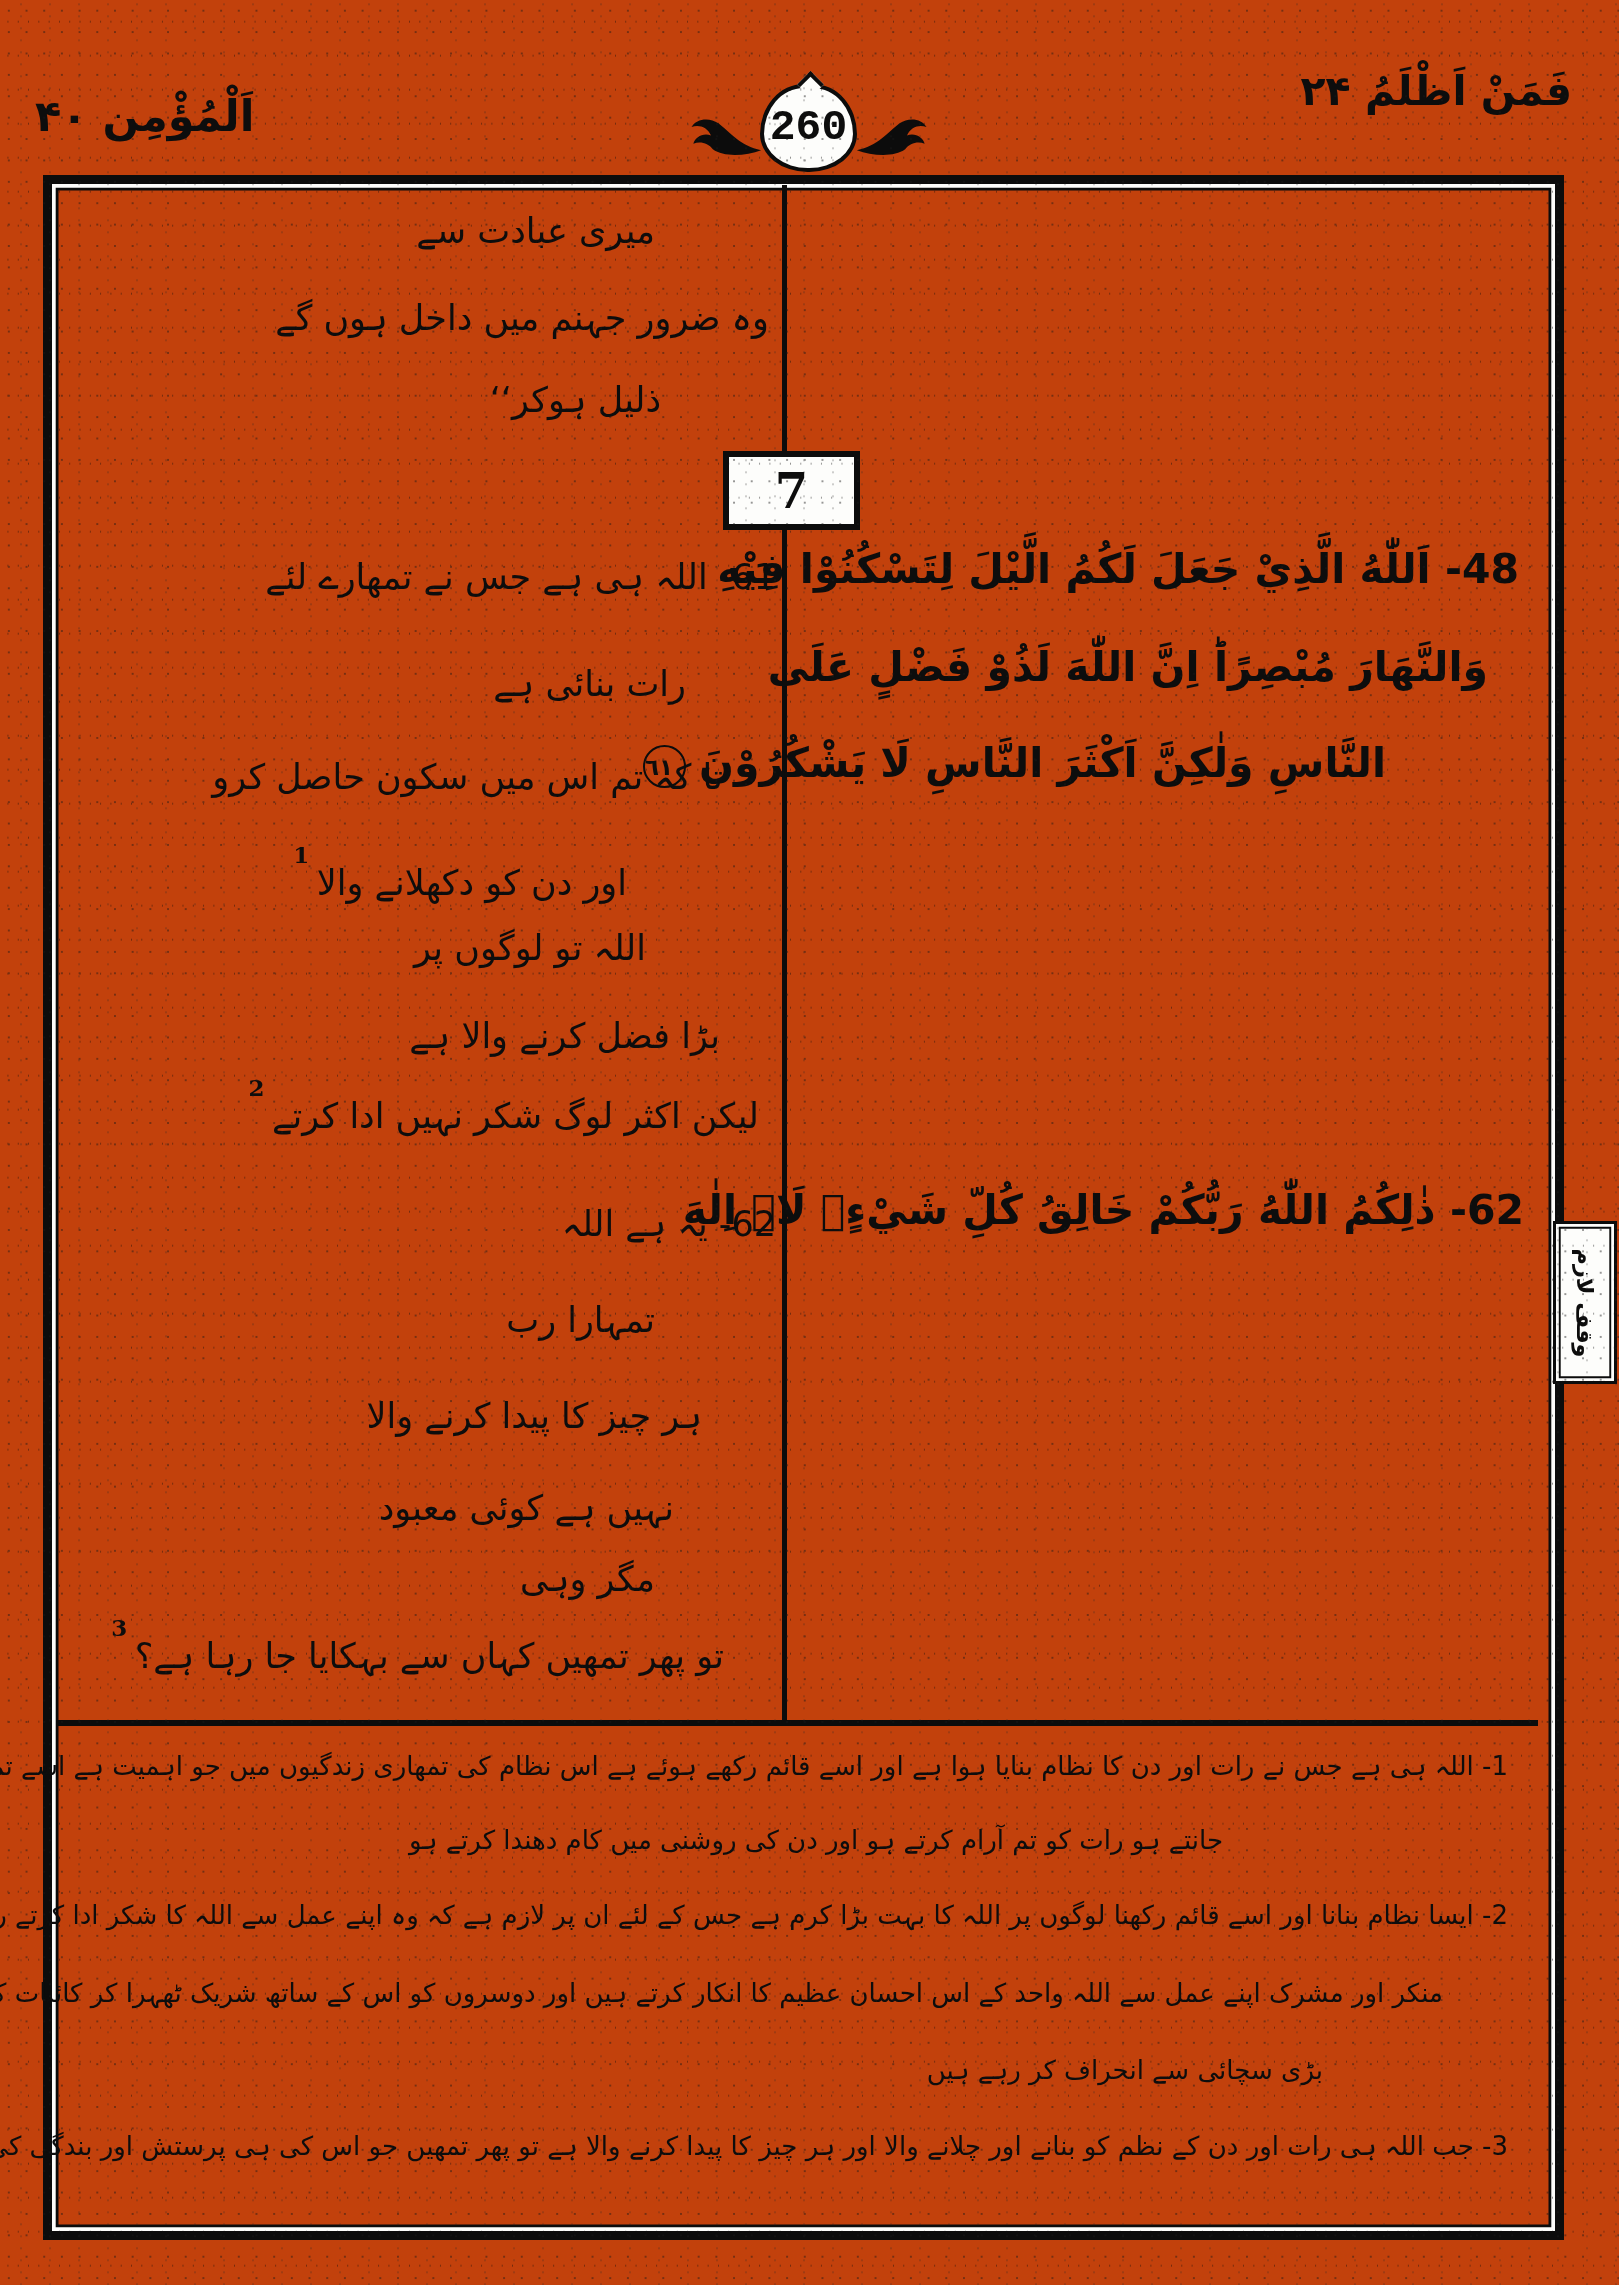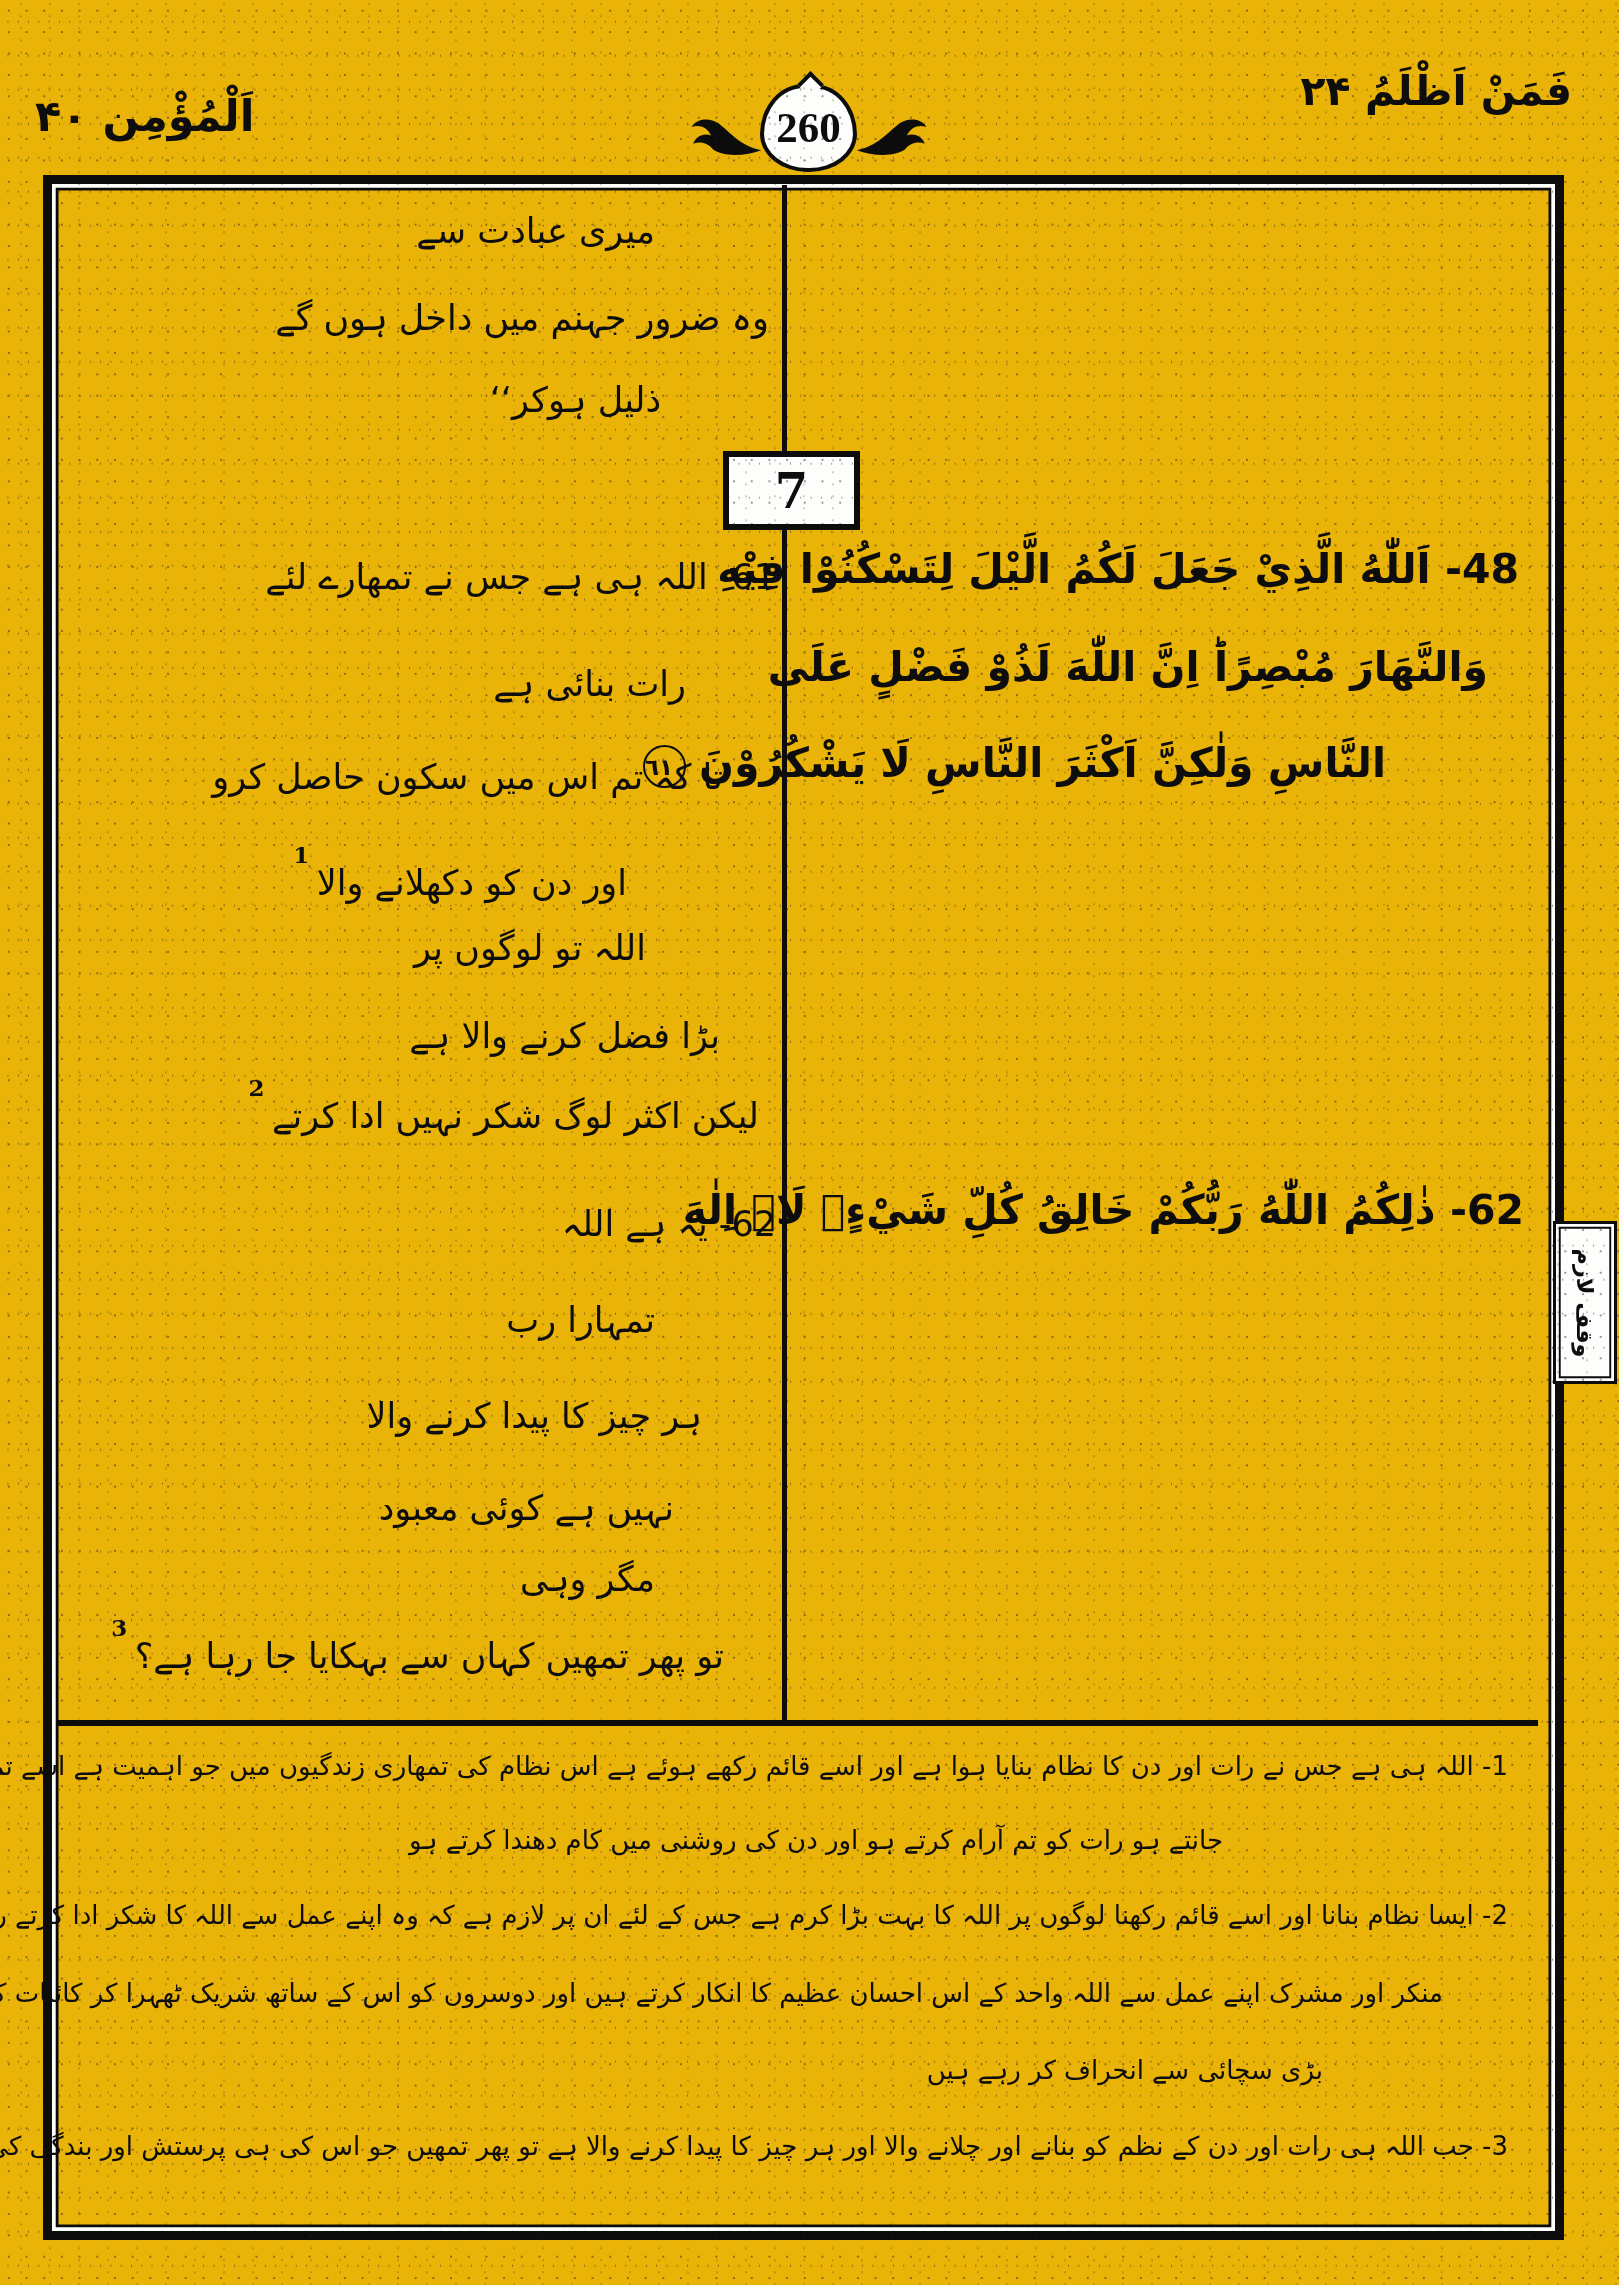--- a/index.html
+++ b/index.html
@@ -1,20 +1,20 @@
 <!DOCTYPE html>
 <html lang="ur" dir="rtl" style="font-size:15px"><head>
 <meta charset="utf-8">
 <style>
   html,body{margin:0;padding:0;background:#e8e8e4;}
   .page{
     position:relative;
     width:1619px;height:2286px;
     margin:0 auto;
-    background:#eab308;
+    background:#c2410c;
     font-family:"DejaVu Sans",sans-serif;
     color:#0d0d0d;
     overflow:hidden;
     direction:rtl;
   }
   
   .noise{
     position:absolute;inset:0;z-index:6;pointer-events:none;opacity:.45;
     background-image:
       radial-gradient(circle,#1a1a1a 0.7px,transparent 0.8px),
@@ -26,21 +26,21 @@
   .hdr{position:absolute;white-space:nowrap;font-weight:bold;direction:rtl;}
   .hdr-left{left:35px;top:91px;font-size:43px;letter-spacing:0.9px;}
   .hdr-right{right:47px;top:67px;font-size:41px;}
   
   .medallion{position:absolute;left:685px;top:78px;width:248px;height:103px;z-index:2;}
   .med-core{
     position:absolute;left:75px;top:5.6px;width:89px;height:80px;
     background:#fdfdfb;border:4.7px solid #0c0c0c;
     border-radius:46% 46% 50% 50% / 58% 58% 44% 44%;
     display:flex;align-items:center;justify-content:center;
-    font-size:43px;font-weight:bold;font-family:Liberation Serif, serif;
+    font-size:43px;font-weight:bold;font-family:Liberation Mono, monospace;
   }
   .med-core::before{
     content:"";position:absolute;top:-13px;left:50%;margin-left:-7.5px;
     width:15px;height:15px;background:#fdfdfb;border:4.7px solid #0c0c0c;
     border-right:none;border-bottom:none;transform:rotate(45deg);
   }
   .med-fl{position:absolute;top:35px;}
   .med-fl.l{left:0;}
   .med-fl.r{right:0;transform:scaleX(-1);}
   

